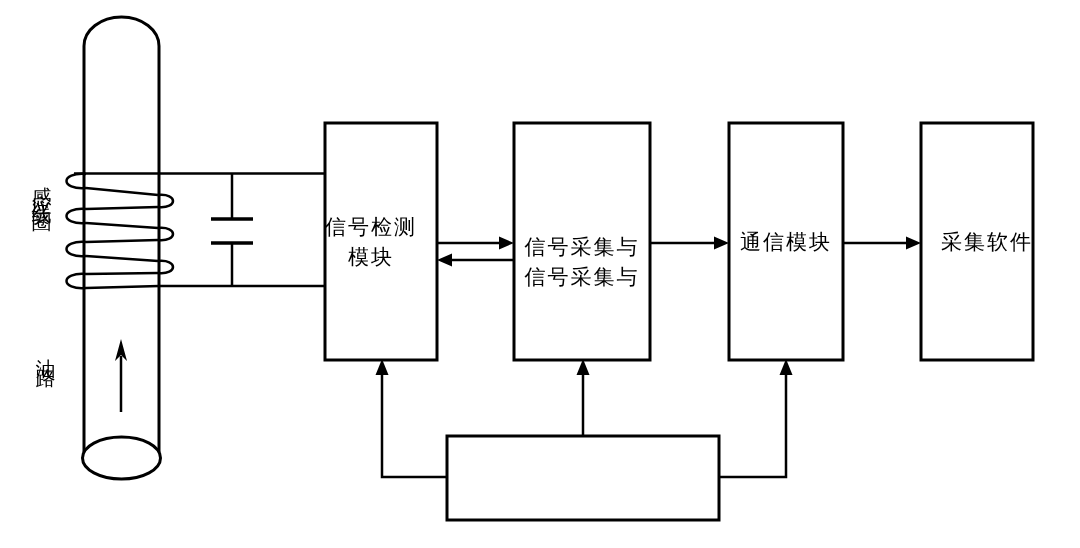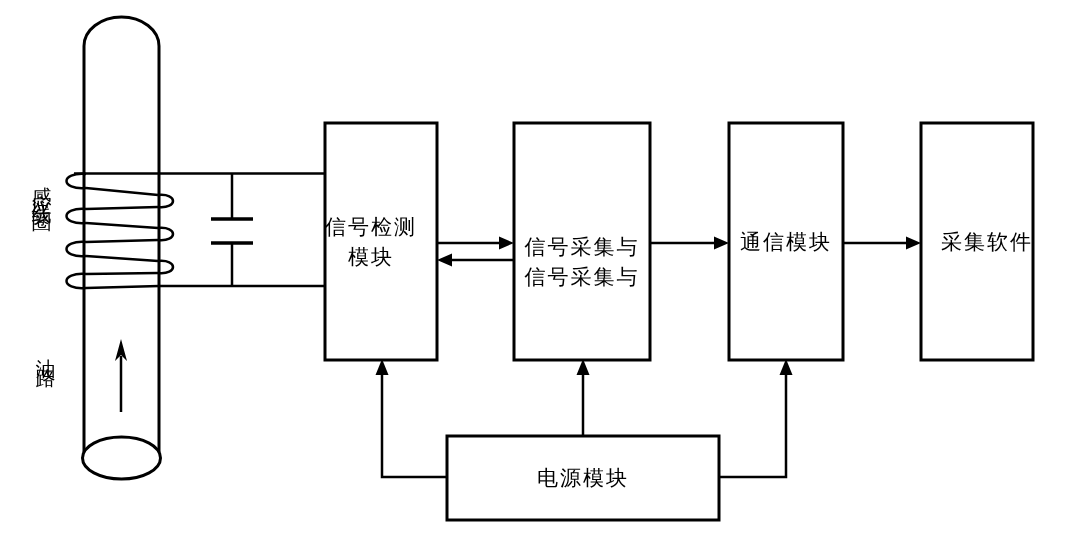--- a/index.html
+++ b/index.html
@@ -119,17 +119,14 @@
   </div>
 
   <div class="boxlabel" style="left:729px;top:123px;width:114px;height:237px;border-radius:32px;">
     <span>通信模块</span>
   </div>
 
   <div class="boxlabel" style="left:921px;top:123px;width:112px;height:237px;align-items:flex-end;">
     <span>采集软件</span>
   </div>
 
-  <div class="boxlabel" style="left:447px;top:436px;width:272px;height:84px;">
-    <span>电源模块</span>
-  </div>
 
 </div>
 
 </body></html>

